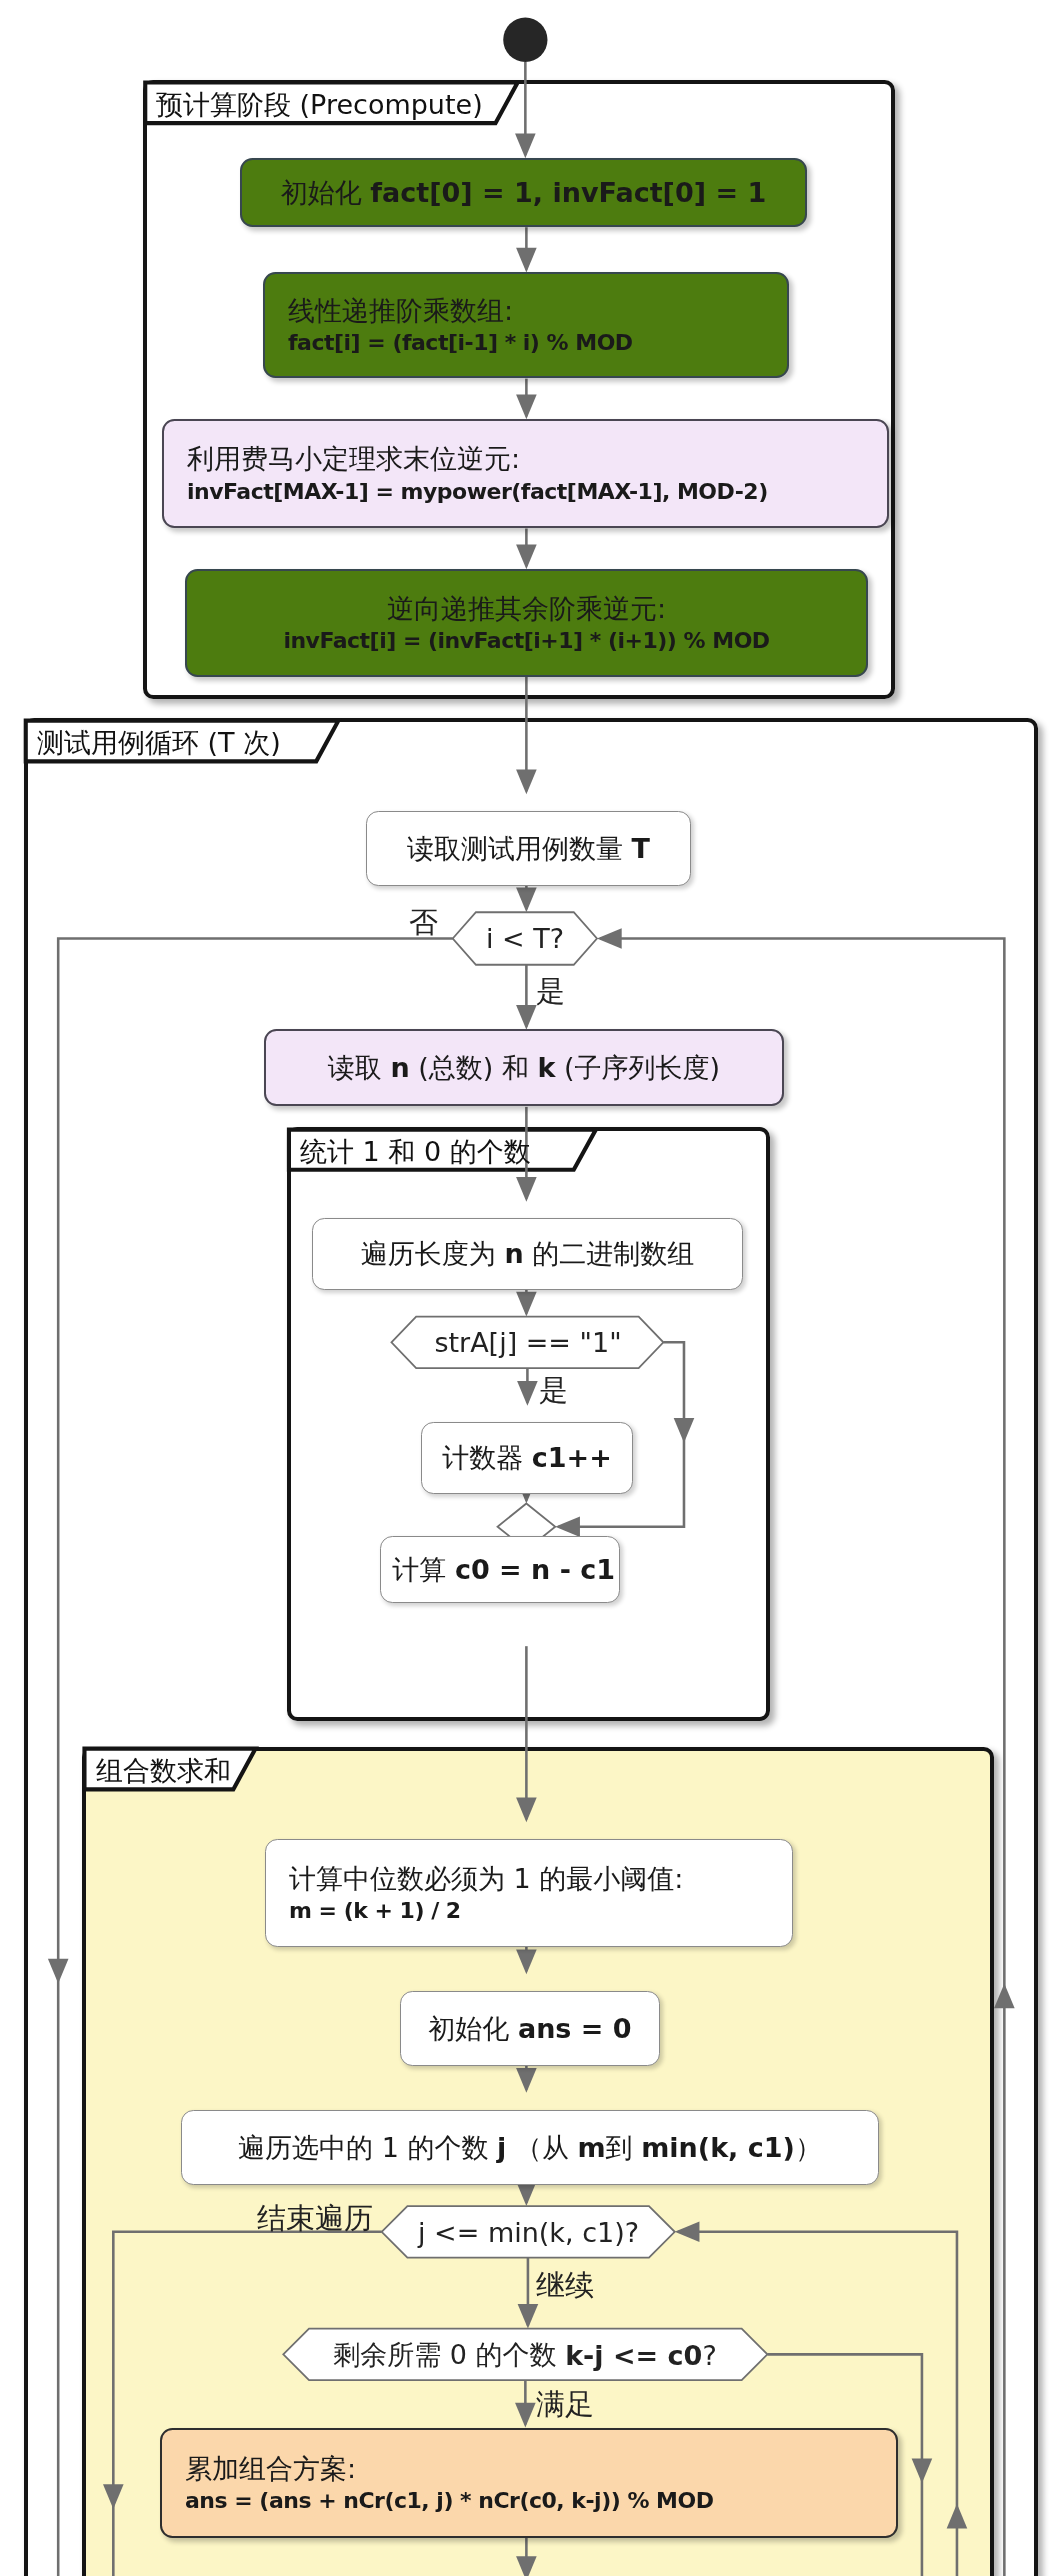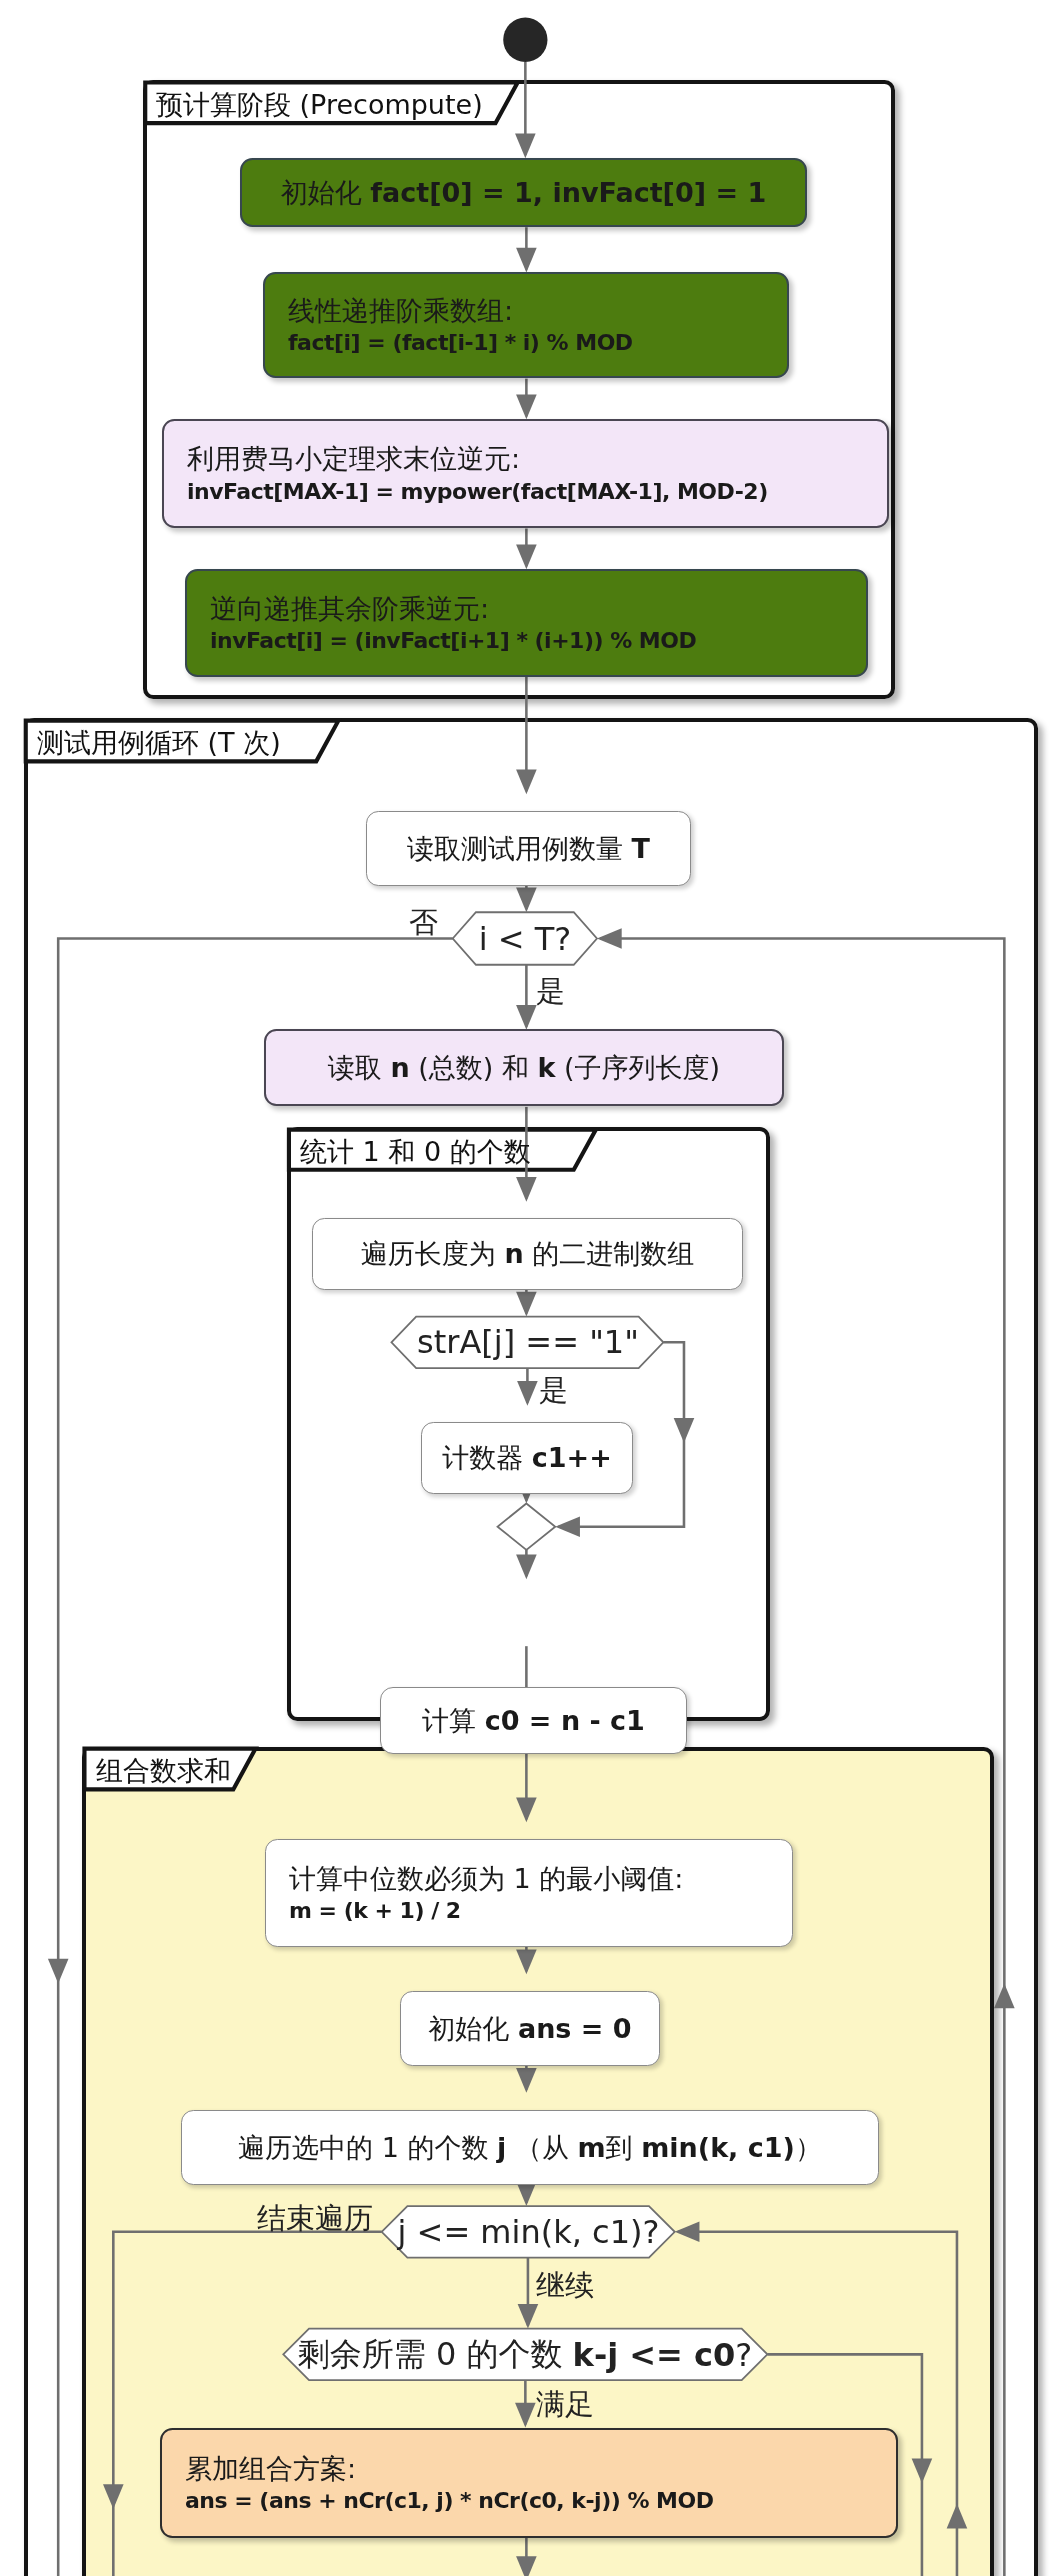--- a/index.html
+++ b/index.html
@@ -13,21 +13,21 @@
   .ptitle{position:absolute;font-size:27px;white-space:pre;color:#111;}
   .node{position:absolute;display:flex;flex-direction:column;justify-content:center;border-radius:12.4px;font-size:27px;line-height:1.32;box-shadow:3.1px 3.1px 5.2px rgba(0,0,0,.22);box-sizing:border-box;}
   .node .line{white-space:pre;padding:0 23px;}
   .node.center .line{text-align:center;padding:0 11.3px;}
   .node .line.code{font-size:22px;letter-spacing:-0.5px;}
   .b{font-weight:bold;}
   .blue{background:#4d7c0f;border:2.1px solid #37474f;}
   .purple{background:#f3e6f8;border:2.1px solid #4a4653;}
   .orangebox{background:#fbd7ab;border:2.6px solid #2e2e2e;}
   .whitebox{background:#ffffff;border:1.5px solid #8a8a8a;box-shadow:2.1px 2.1px 4.1px rgba(0,0,0,.18);margin-top:17px;}
-  .hextext{position:absolute;display:flex;align-items:center;justify-content:center;font-size:32px;white-space:pre;color:#222;}
+  .hextext{position:absolute;display:flex;align-items:center;justify-content:center;font-size:27px;white-space:pre;color:#222;}
   .elabel{position:absolute;font-size:29px;white-space:pre;color:#222;}
 </style>
 </head>
 <body>
 
 <div id="canvas">
 
   <div class="part" style="left:143px;top:80px;width:752px;height:619px;"></div>
   <div class="part" style="left:24px;top:718px;width:1014px;height:2389px;"></div>
   <div class="part" style="left:287px;top:1127px;width:483px;height:594px;"></div>
@@ -139,42 +139,42 @@
   <div class="node blue" style="left:263px;top:272px;width:526px;height:106px;">
     <div class="line"><span>线性递推阶乘数组:</span></div>
     <div class="line code"><span class="b">fact[i] = (fact[i-1] * i) % MOD</span></div>
   </div>
 
   <div class="node purple" style="left:162px;top:419px;width:727px;height:109px;">
     <div class="line"><span>利用费马小定理求末位逆元:</span></div>
     <div class="line code"><span class="b">invFact[MAX-1] = mypower(fact[MAX-1], MOD-2)</span></div>
   </div>
 
-  <div class="node blue" style="left:185px;top:569px;width:683px;height:108px;">
+  <div class="node blue" style="left:185px;top:569px;width:683px;height:108px;text-align:center;">
     <div class="line"><span>逆向递推其余阶乘逆元:</span></div>
     <div class="line code"><span class="b">invFact[i] = (invFact[i+1] * (i+1)) % MOD</span></div>
   </div>
 
   <div class="node whitebox center" style="left:366px;top:794px;width:325px;height:75px;">
     <div class="line"><span>读取测试用例数量 </span><span class="b">T</span></div>
   </div>
 
   <div class="node purple center" style="left:264px;top:1029px;width:520px;height:77px;">
     <div class="line"><span>读取 </span><span class="b">n</span><span> (总数) 和 </span><span class="b">k</span><span> (子序列长度)</span></div>
   </div>
 
   <div class="node whitebox center" style="left:312px;top:1201px;width:431px;height:72px;">
     <div class="line"><span>遍历长度为 </span><span class="b">n</span><span> 的二进制数组</span></div>
   </div>
 
   <div class="node whitebox center" style="left:421px;top:1405px;width:212px;height:72px;">
     <div class="line"><span>计数器 </span><span class="b">c1++</span></div>
   </div>
 
-  <div class="node whitebox center" style="left:380px;top:1670px;width:307px;height:67px;border-radius:13px;">
+  <div class="node whitebox center" style="left:380px;top:1519px;width:240px;height:67px;">
     <div class="line"><span>计算 </span><span class="b">c0 = n - c1</span></div>
   </div>
 
   <div class="node whitebox" style="left:265px;top:1822px;width:528px;height:108px;">
     <div class="line"><span>计算中位数必须为 1 的最小阈值:</span></div>
     <div class="line code"><span class="b">m = (k + 1) / 2</span></div>
   </div>
 
   <div class="node whitebox center" style="left:400px;top:1974px;width:260px;height:75px;">
     <div class="line"><span>初始化 </span><span class="b">ans = 0</span></div>

